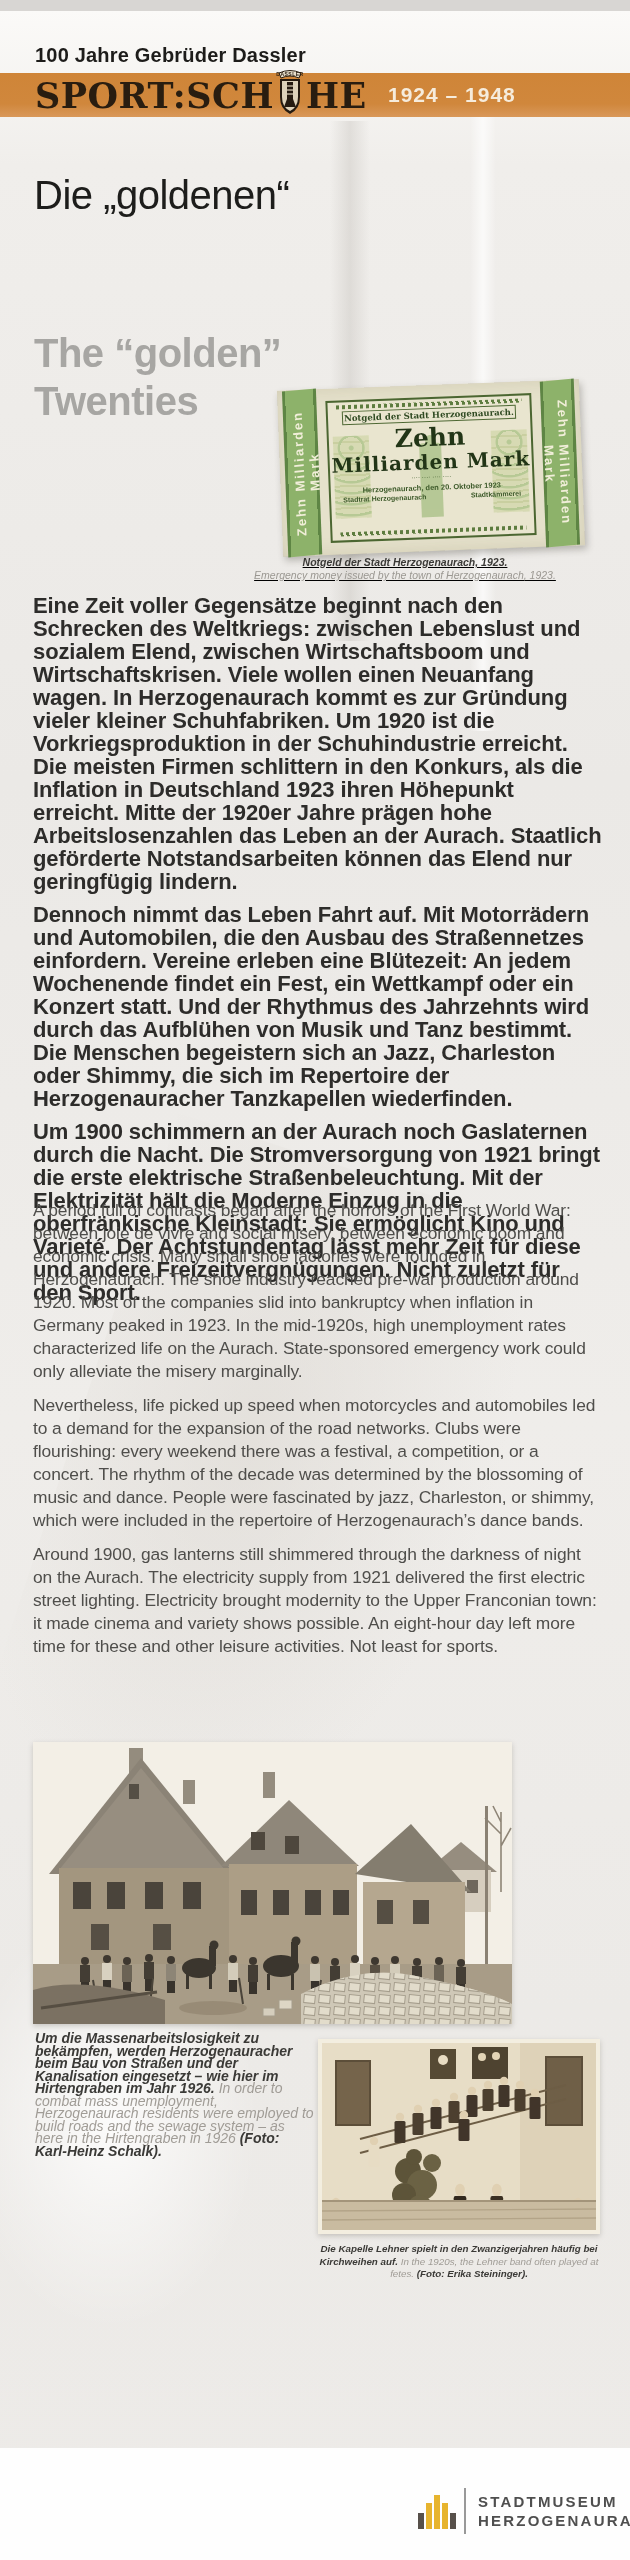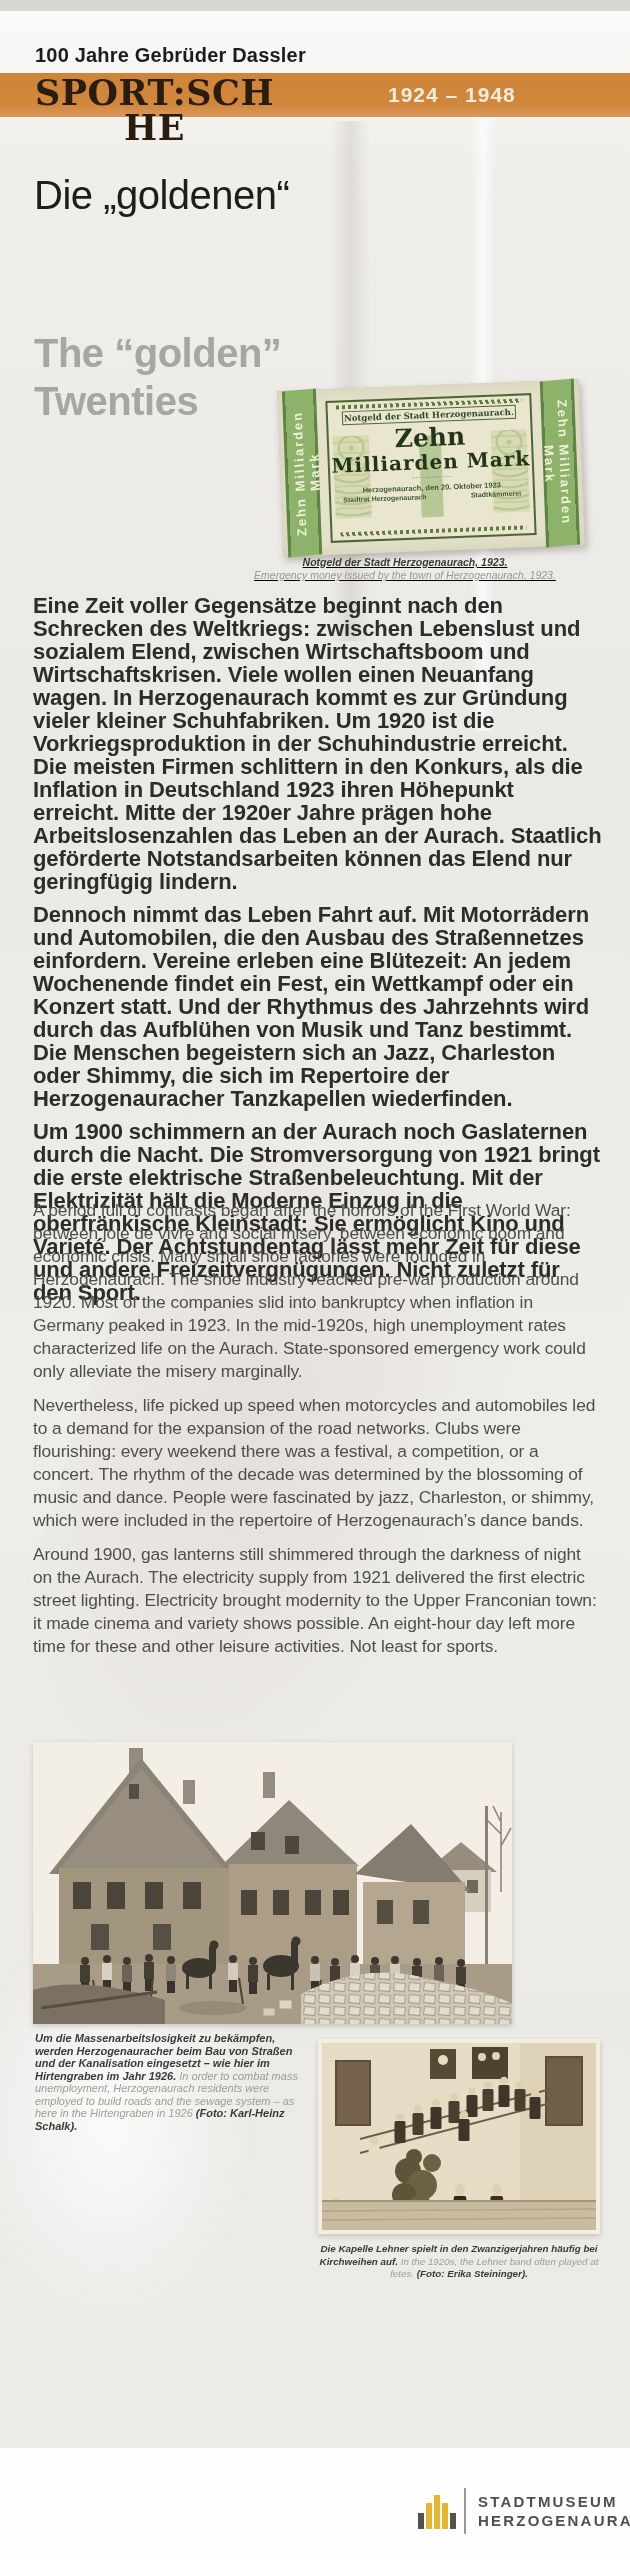--- a/index.html
+++ b/index.html
@@ -13,21 +13,21 @@
   .tex1{left:330px;top:110px;width:40px;height:520px;background:linear-gradient(90deg,transparent,rgba(190,186,180,.35),transparent);}
   .tex2{left:470px;top:100px;width:26px;height:620px;background:linear-gradient(90deg,transparent,rgba(255,255,255,.7),transparent);}
   .tex3{left:60px;top:1150px;width:420px;height:700px;background:radial-gradient(ellipse at 40% 40%,rgba(214,209,202,.45),transparent 70%);transform:rotate(18deg);}
   .tex4{left:-40px;top:1900px;width:300px;height:420px;background:radial-gradient(ellipse at 50% 50%,rgba(255,255,255,.8),transparent 70%);}
 
   .kicker{position:absolute;left:35px;top:33px;font-size:20px;font-weight:bold;color:#1d1c1a;letter-spacing:.2px;}
 
   .banner{position:absolute;left:0;top:62px;width:630px;height:44px;
     background:linear-gradient(180deg,#cf8538 0%,#d0873c 70%,#d9985a 100%);}
   .wordmark{position:absolute;left:35px;top:2px;height:40px;display:flex;align-items:center;
-    font-family:"DejaVu Serif",serif;font-weight:bold;font-size:35px;color:#291d10;letter-spacing:.5px;line-height:1;flex-direction:column;}
+    font-family:"DejaVu Serif",serif;font-weight:bold;font-size:35px;color:#291d10;letter-spacing:.5px;line-height:1;}
   .emblem{position:relative;top:-3px;width:30px;height:50px;margin:0 1px;}
   .years{position:absolute;left:388px;top:10px;font-size:21px;font-weight:bold;color:#f6ecdc;letter-spacing:1px;}
 
   .title{position:absolute;left:34px;top:160px;font-size:40px;line-height:48px;font-weight:normal;color:#1d1d1b;letter-spacing:-.5px;}
   .subtitle{position:absolute;left:34px;top:318px;font-size:40px;line-height:48px;font-weight:bold;color:#a7a6a3;letter-spacing:-.5px;}
 
   
   .note{position:absolute;left:280px;top:374px;width:302px;height:166px;background:#e5e1cb;
     transform:rotate(-2.2deg);box-shadow:2px 4px 7px rgba(60,55,45,.30), inset 0 0 18px rgba(120,110,80,.18);}
   .note .band{position:absolute;top:0;bottom:0;width:34px;background:
@@ -59,21 +59,21 @@
   .cap-en-line{font-size:10.5px;color:#9b9892;}
 
   .body-de{position:absolute;left:33px;top:583px;width:570px;color:#2d2c2a;font-weight:bold;font-size:22px;line-height:23px;letter-spacing:-.1px;}
   .body-de p{margin:0 0 10px;}
   .body-en{position:absolute;left:33px;top:1188px;width:570px;color:#4f4e4b;font-size:17.4px;line-height:23px;letter-spacing:-.1px;}
   .body-en p{margin:0 0 11px;}
 
   .photo1{position:absolute;left:33px;top:1731px;width:479px;height:282px;box-shadow:0 2px 5px rgba(80,75,65,.25);}
   .photo1 svg{display:block;width:100%;height:100%;}
 
-  .caption1{position:absolute;left:35px;top:2021px;width:280px;font-style:italic;font-size:11px;line-height:12.5px;}
+  .caption1{position:absolute;left:35px;top:2021px;width:280px;font-style:italic;font-size:14px;line-height:12.5px;}
   .cap-de{font-weight:bold;color:#3b3a37;}
   .cap-en{color:#a09c96;}
   .cap-credit{font-weight:bold;color:#3b3a37;}
 
   .photo2{position:absolute;left:318px;top:2028px;width:282px;height:195px;background:#f3eee0;box-shadow:0 2px 5px rgba(80,75,65,.25);padding:0;}
   .photo2 svg{display:block;width:274px;height:187px;margin:4px;}
 
   .caption2{position:absolute;left:310px;top:2232px;width:298px;text-align:center;font-style:italic;font-size:9.8px;line-height:12.5px;}
 
   .footer{position:absolute;left:0;top:2437px;width:630px;height:123px;background:#fefefe;}

